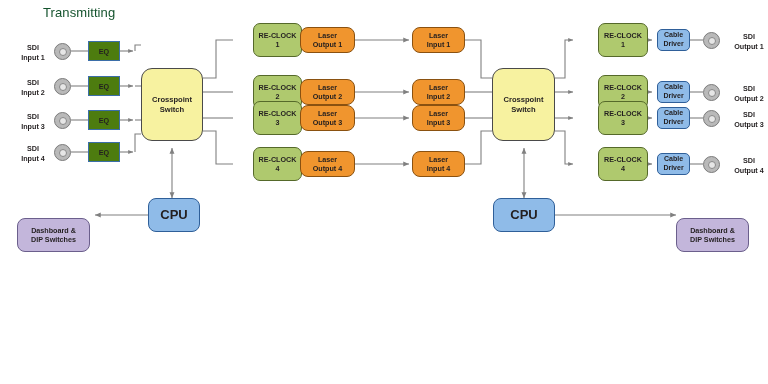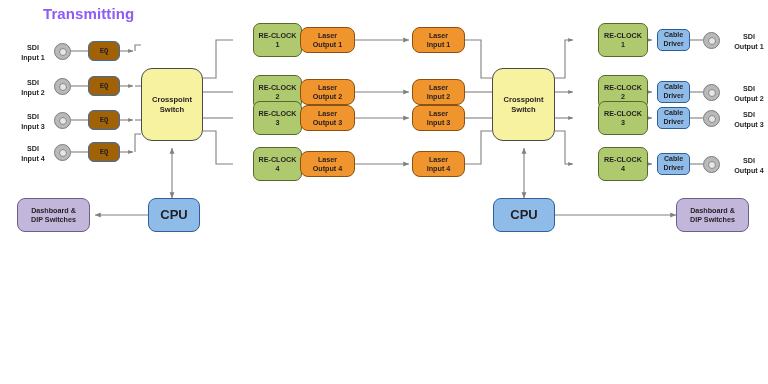--- a/index.html
+++ b/index.html
@@ -8,23 +8,23 @@
     background:#ffffff;
     font-family:"Liberation Sans", sans-serif;
     overflow:hidden;
   }
   #stage{position:relative;width:768px;height:384px;}
 
   svg.wires{position:absolute;left:0;top:0;width:768px;height:384px;pointer-events:none;}
 
   .title{
     position:absolute;
-    font-size:15px;
-    font-weight:bold;
-    color:#8b5cf6;
+    font-size:13px;
+    font-weight:normal;
+    color:#14532d;
     letter-spacing:.1px;
     white-space:nowrap;
   }
 
   .node{
     position:absolute;
     box-sizing:border-box;
     display:flex;
     flex-direction:column;
     align-items:center;
@@ -33,26 +33,26 @@
     border:1px solid #4a4a4a;
     border-radius:7px;
     font-size:7.2px;
     font-weight:bold;
     line-height:1.25;
     color:#231f20;
     white-space:nowrap;
   }
   .node span{display:block;}
 
-  .n-eq{background:#a16207;border-color:#3b6ea8;border-radius:6px;font-family:Liberation Mono, monospace;}
+  .n-eq{background:#4d7c0f;border-color:#3b6ea8;border-radius:0;}
   .n-reclock{background:#afc96e;border-color:#55692a;margin-left:20px;}
   .n-laser{background:#f0952e;border-color:#8a5110;border-radius:8px;}
   .n-xpoint{background:#f7f2a0;border-color:#4a4a4a;border-radius:11px;font-size:7.6px;}
   .n-cpu{background:#8fbbe8;border-color:#2f5f99;border-radius:8px;font-size:13px;}
-  .n-dash{background:#c3b6db;border-color:#6b5f8c;border-radius:8px;}
+  .n-dash{background:#c3b6db;border-color:#6b5f8c;border-radius:8px;margin-top:20px;}
   .n-cable{background:#8fbbe8;border-color:#2f5f99;border-radius:5px;font-size:7px;}
 
   .sdi-label{
     position:absolute;
     font-size:7.2px;
     font-weight:bold;
     color:#231f20;
     line-height:1.35;
     text-align:center;
     white-space:nowrap;

